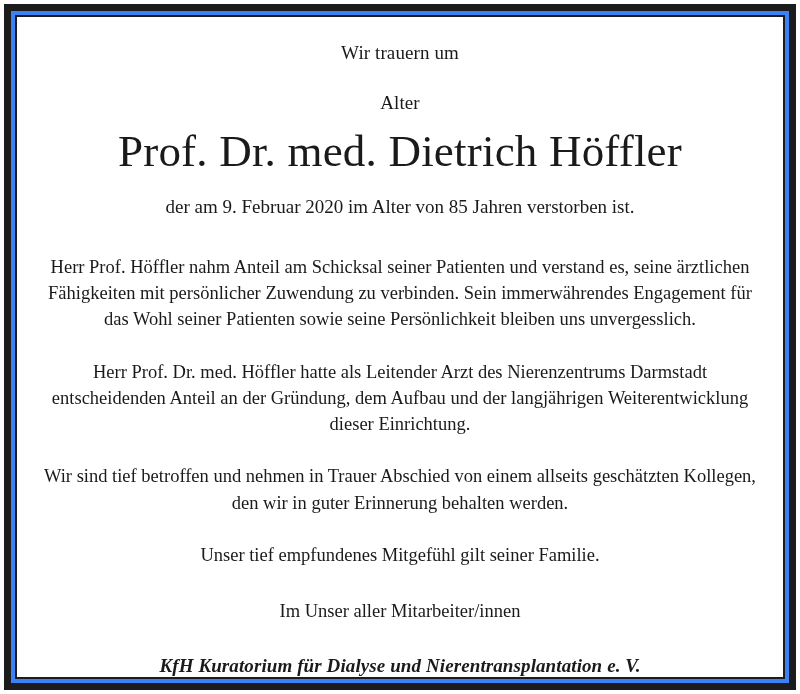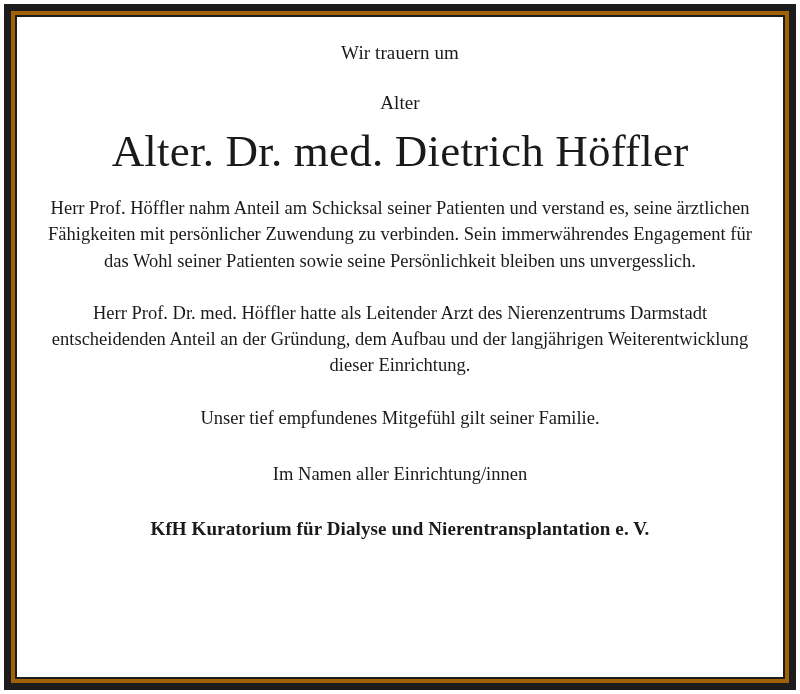--- a/index.html
+++ b/index.html
@@ -17,21 +17,21 @@
 
   
   .notice-frame {
     position: absolute;
     left: 4px;
     top: 4px;
     width: 792px;
     height: 686px;
     box-sizing: border-box;
     border: 7px solid #1c1c1c;
-    background: #a16207;
+    background: #3b82f6;
   }
   
   .notice-inner-rule {
     position: absolute;
     left: 0;
     top: 0;
     right: 0;
     bottom: 0;
     box-sizing: border-box;
     border: 2px solid #1c1c1c;
@@ -87,42 +87,45 @@
     line-height: 1.42;
     margin: 8px 0 30px 0;
   }
 
   .org-name {
     font-size: 19px;
     font-weight: bold;
     line-height: 1.3;
     margin: 0 0 22px 0;
     letter-spacing: 0.1px;
+    font-style: italic;
   }
 </style>
 </head>
 <body>
 
 <div class="notice-frame">
   <div class="notice-inner-rule">
     <div class="notice-body">
 
       <p class="lead-line">Wir trauern um</p>
 
       <p class="lead-line second">Alter</p>
 
-      <h1 class="deceased-name">Alter. Dr. med. Dietrich Höffler</h1>
+      <h1 class="deceased-name">Prof. Dr. med. Dietrich Höffler</h1>
 
+      <p class="date-line">der am 9. Februar 2020 im Alter von 85 Jahren verstorben ist.</p>
 
       <p class="paragraph">Herr Prof. Höffler nahm Anteil am Schicksal seiner Patienten und verstand es, seine ärztlichen Fähigkeiten mit persönlicher Zuwendung zu verbinden. Sein immerwährendes Engagement für das Wohl seiner Patienten sowie seine Persönlichkeit bleiben uns unvergesslich.</p>
 
       <p class="paragraph">Herr Prof. Dr. med. Höffler hatte als Leitender Arzt des Nierenzentrums Darmstadt entscheidenden Anteil an der Gründung, dem Aufbau und der langjährigen Weiterentwicklung dieser Einrichtung.</p>
 
+      <p class="paragraph">Wir sind tief betroffen und nehmen in Trauer Abschied von einem allseits geschätzten Kollegen, den wir in guter Erinnerung behalten werden.</p>
 
       <p class="closing-line">Unser tief empfundenes Mitgefühl gilt seiner Familie.</p>
 
-      <p class="closing-line">Im Namen aller Einrichtung/innen</p>
+      <p class="closing-line">Im Unser aller Mitarbeiter/innen</p>
 
       <p class="org-name">KfH Kuratorium für Dialyse und Nierentransplantation e. V.</p>
 
     </div>
   </div>
 </div>
 
 </body></html>

